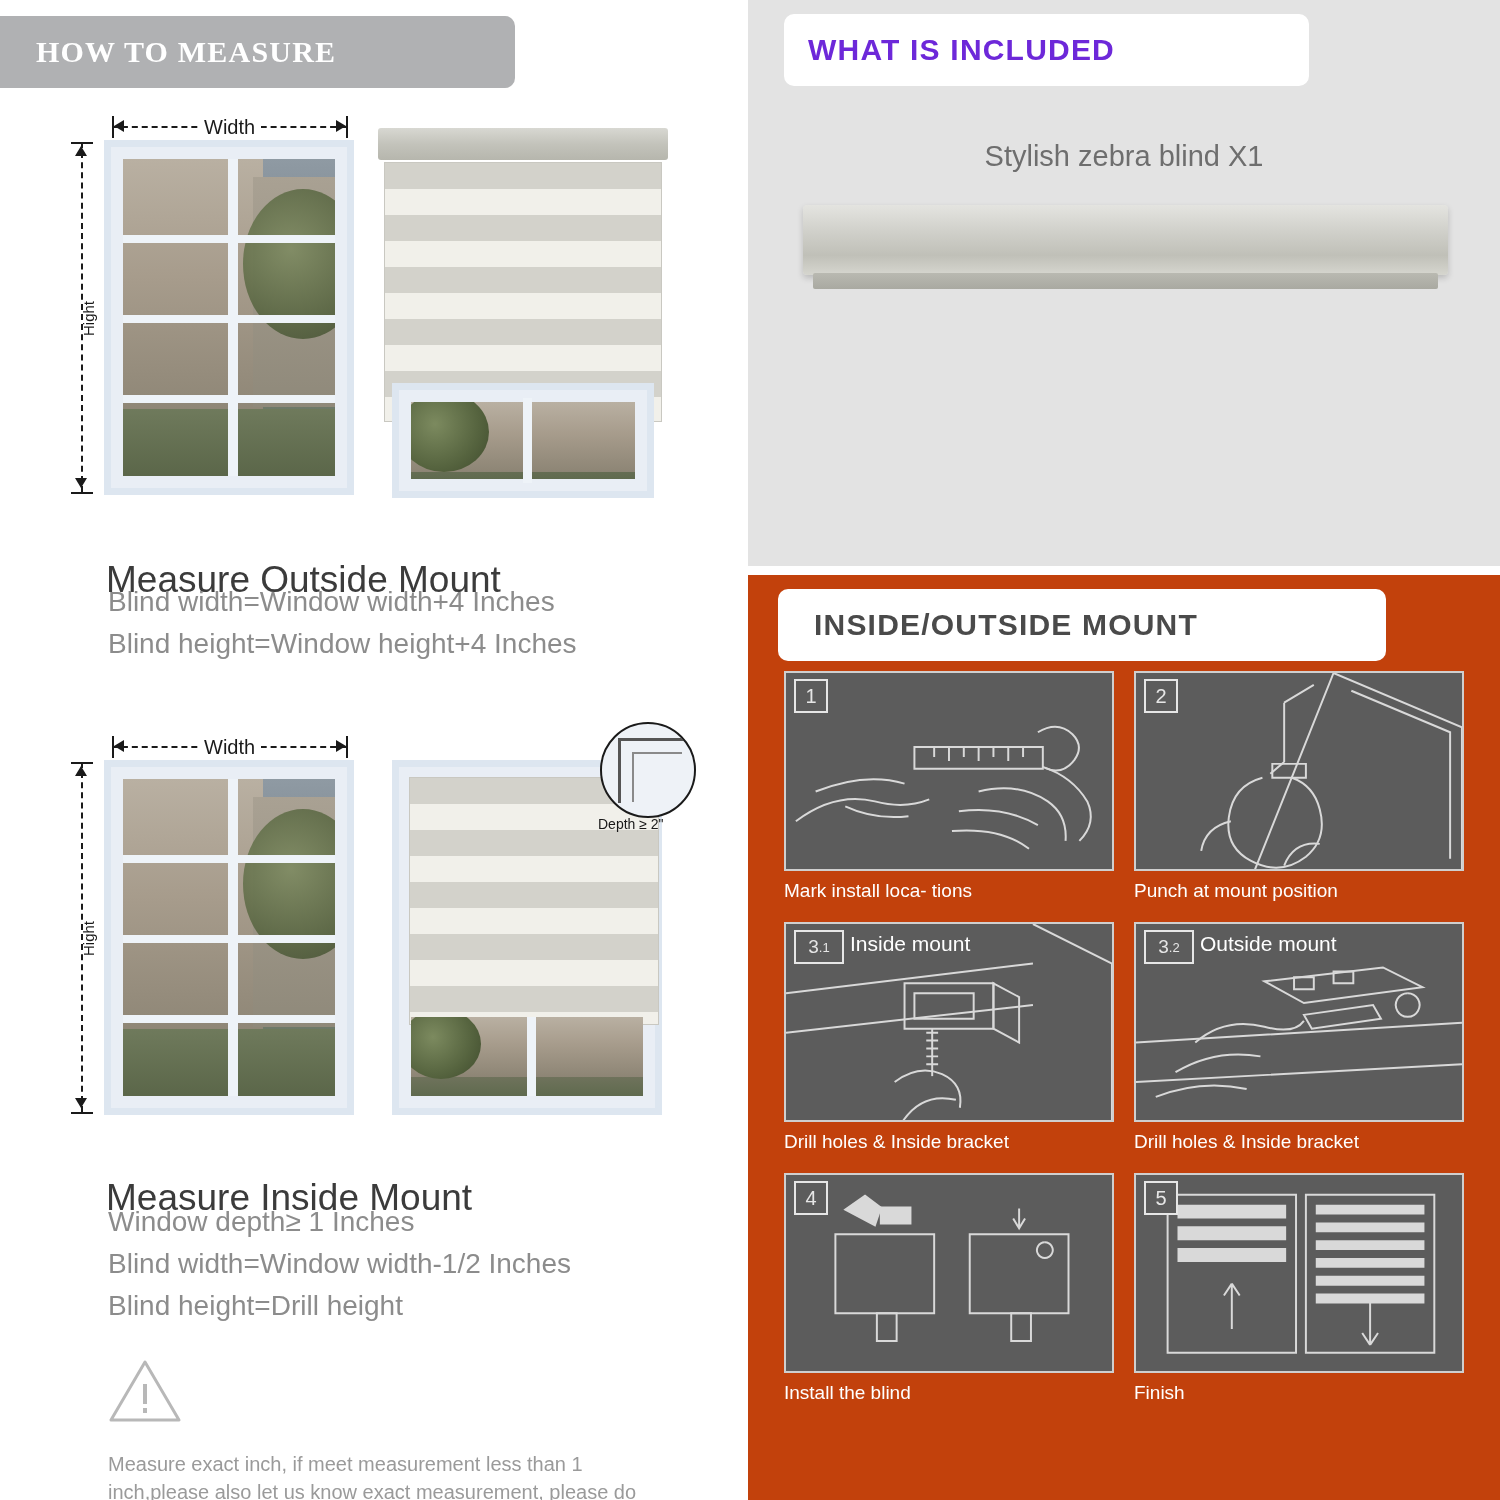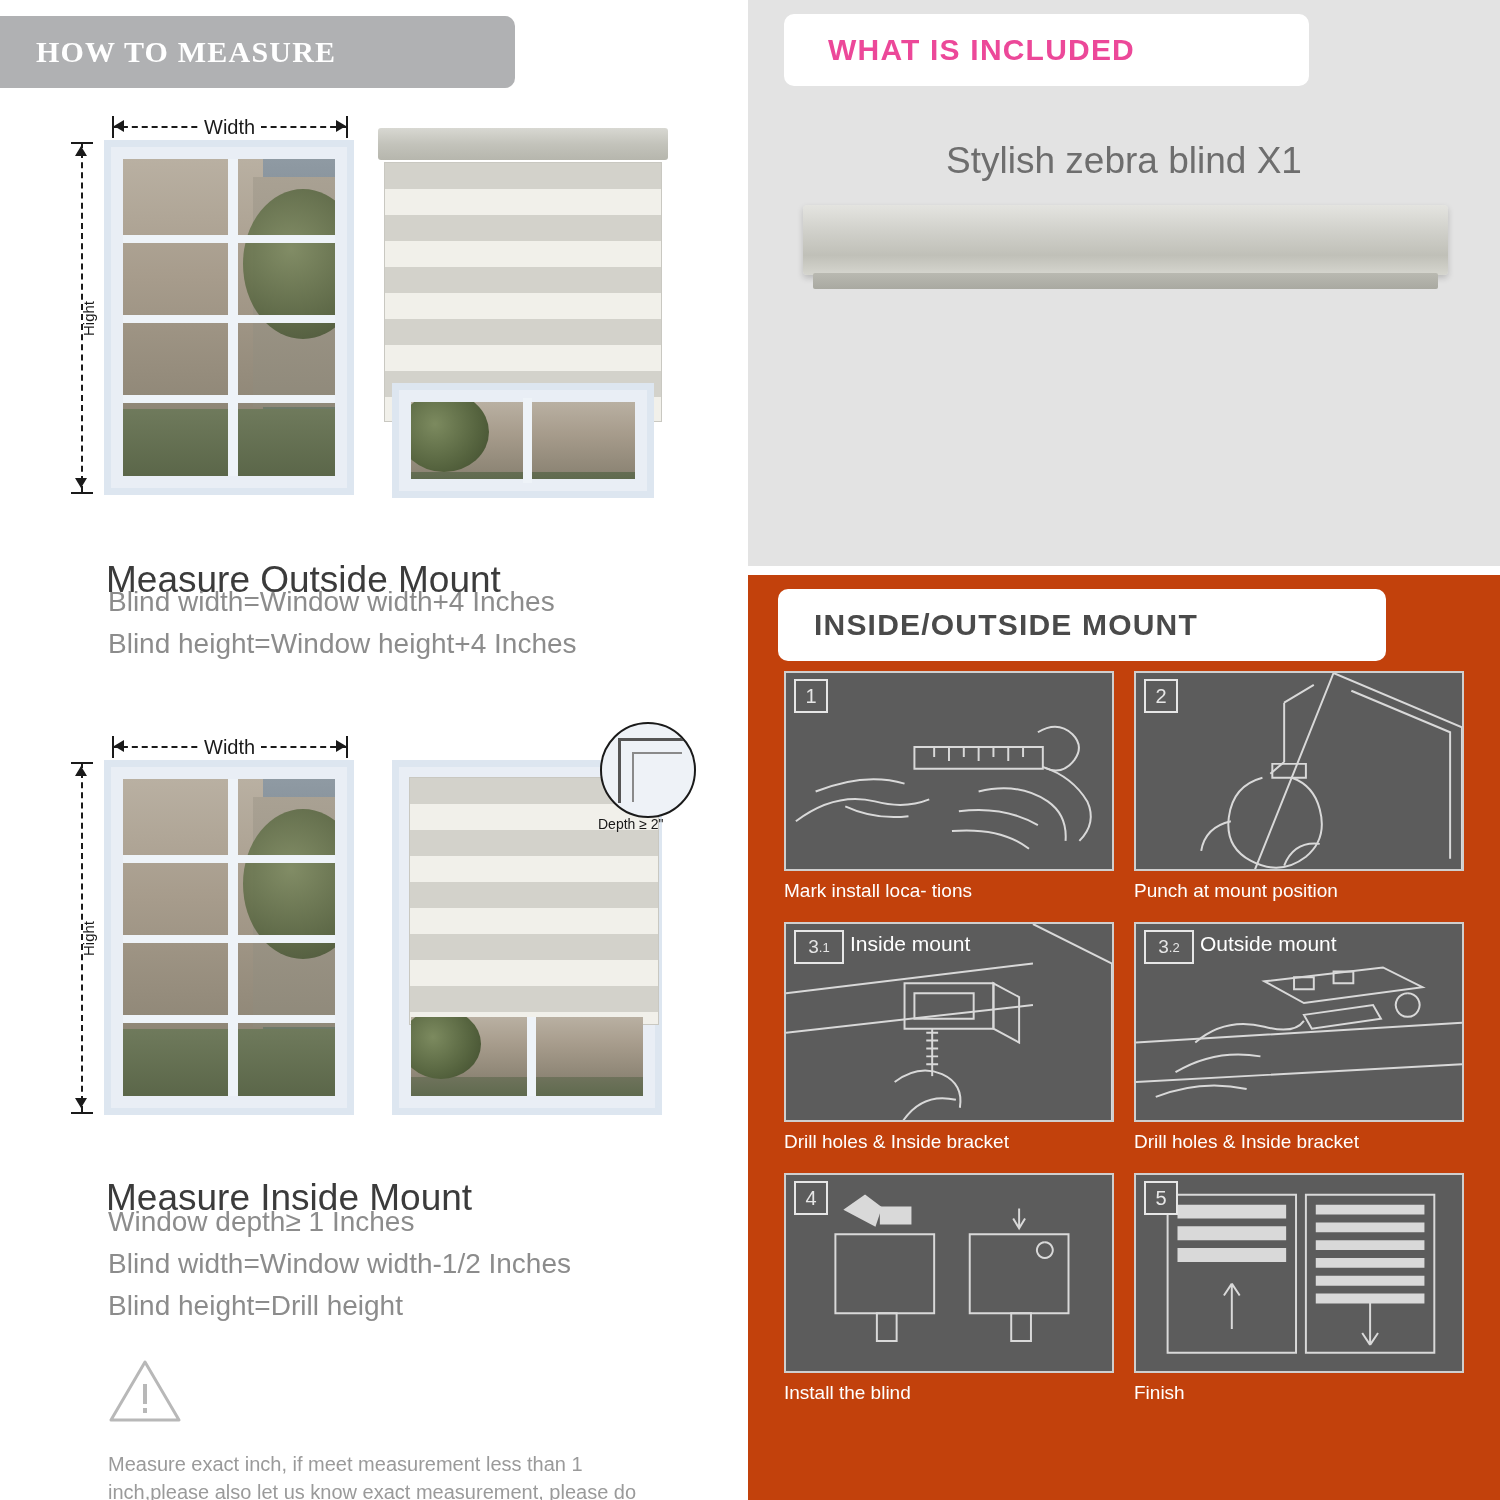--- a/index.html
+++ b/index.html
@@ -198,32 +198,32 @@
   .banner-right {
     position: absolute;
     left: 36px; top: 14px;
     width: 525px; height: 72px;
     background: #ffffff;
     border-radius: 10px;
     display: flex;
     align-items: center;
   }
   .banner-right .banner-text {
-    color: #ec4899;
+    color: #6d28d9;
     font-size: 30px;
     font-weight: bold;
     letter-spacing: 1.2px;
-    padding-left: 44px;
+    padding-left: 24px;
   }
   .incl-title {
     position: absolute;
     width: 100%;
     text-align: center;
     top: 140px;
-    font-size: 37px;
+    font-size: 29px;
     color: #6e6e6e;
   }
   .blind-product {
     position: absolute;
     left: 55px; top: 205px;
     width: 645px; height: 70px;
     background: linear-gradient(180deg,#e4e4e0 0%, #cfcfc9 40%, #c0c0b8 72%, #d6d6cf 100%);
     border-radius: 4px;
     box-shadow: 0 3px 6px rgba(0,0,0,.18);
   }

